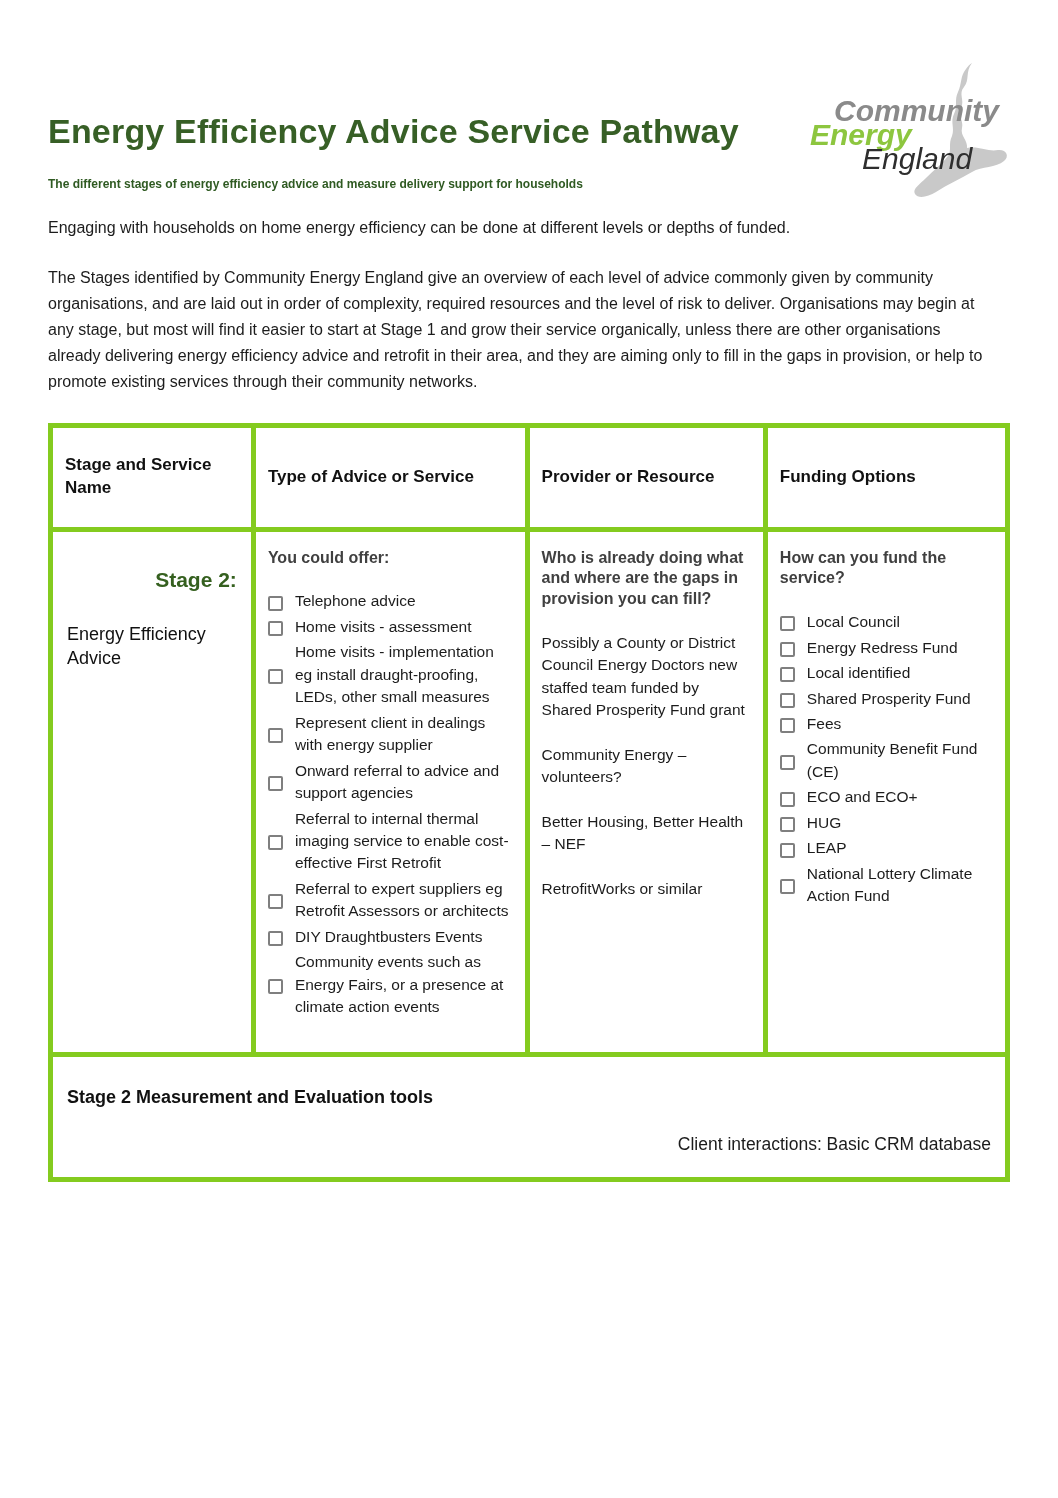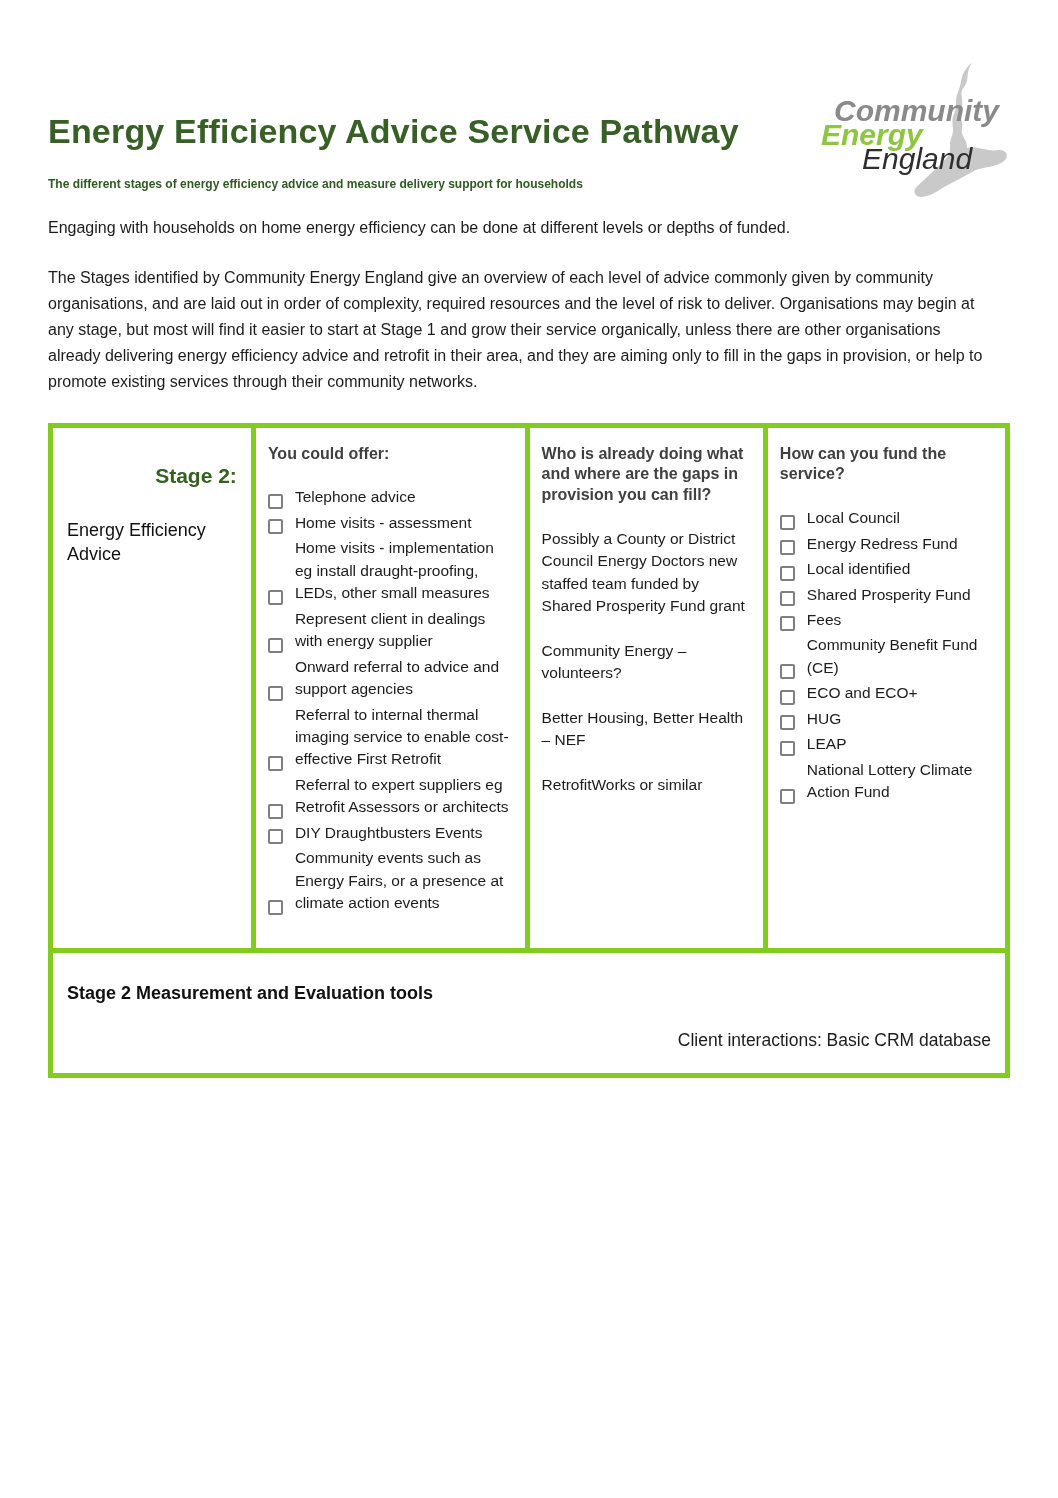--- a/index.html
+++ b/index.html
@@ -51,21 +51,21 @@
     width: 120px;
     height: 140px;
   }
   .logo .lg-line {
     position: absolute;
     font-style: italic;
     white-space: nowrap;
     line-height: 1;
   }
   .lg-community { left: 24px; top: 36px;  font-size: 30px; font-weight: bold; color: #8a8a8a; }
-  .lg-energy    { left: 11px;  top: 60px;  font-size: 30px; font-weight: bold; color: #8dc63f; }
+  .lg-energy    { left: 0;  top: 60px;  font-size: 30px; font-weight: bold; color: #8dc63f; }
   .lg-england   { left: 52px; top: 84px;  font-size: 30px; font-weight: 500;  color: #2e2e2e; }
 
   
   .intro-para {
     font-size: 16px;
     line-height: 1.62;
     margin-top: 24px;
     color: #1c1c1c;
     max-width: 972px;
   }
@@ -118,21 +118,21 @@
     font-size: 16px;
     font-weight: bold;
     color: #404040;
     line-height: 1.3;
     margin-bottom: 22px;
   }
 
   ul.checklist { list-style: none; }
   ul.checklist li {
     display: flex;
-    align-items: flex-end;
+    align-items: center;
     gap: 12px;
     margin-bottom: 3px;
     font-size: 15.5px;
     line-height: 1.45;
     color: #1c1c1c;
   }
   .checkbox {
     flex: 0 0 auto;
     width: 15px;
     height: 15px;
@@ -201,20 +201,26 @@
   <p class="intro-para">The Stages identified by Community Energy England give an overview of each level of advice commonly given by community organisations, and are laid out in order of complexity, required resources and the level of risk to deliver. Organisations may begin at any stage, but most will find it easier to start at Stage 1 and grow their service organically, unless there are other organisations already delivering energy efficiency advice and retrofit in their area, and they are aiming only to fill in the gaps in provision, or help to promote existing services through their community networks.</p>
 
   <table class="pathway">
     <colgroup>
       <col class="c1">
         <col class="c2">
         <col class="c3">
         <col class="c4">
     </colgroup>
     <tbody>
+        <tr>
+      <th>Stage and Service Name</th>
+      <th>Type of Advice or Service</th>
+      <th>Provider or Resource</th>
+      <th>Funding Options</th>
+    </tr>
     <tr>
       <td class="stage-cell">
         <div class="stage-name">Stage 2:</div>
         <div class="stage-service">Energy Efficiency Advice</div>
       </td>
       <td class="advice-cell">
         <div class="cell-intro">You could offer:</div>
         <ul class="checklist">
 
             <li>

